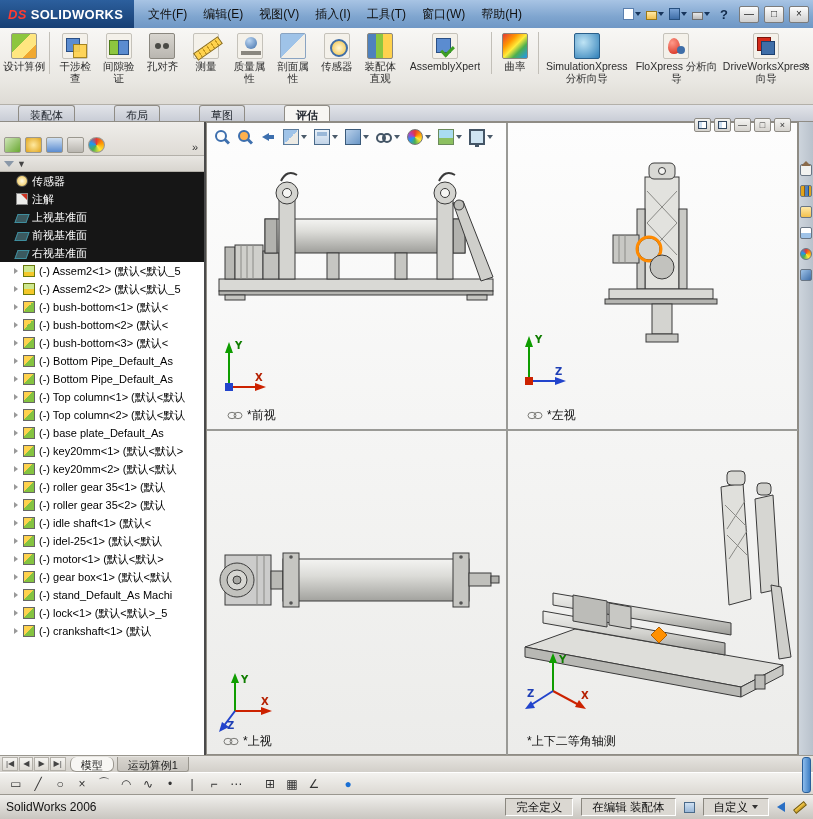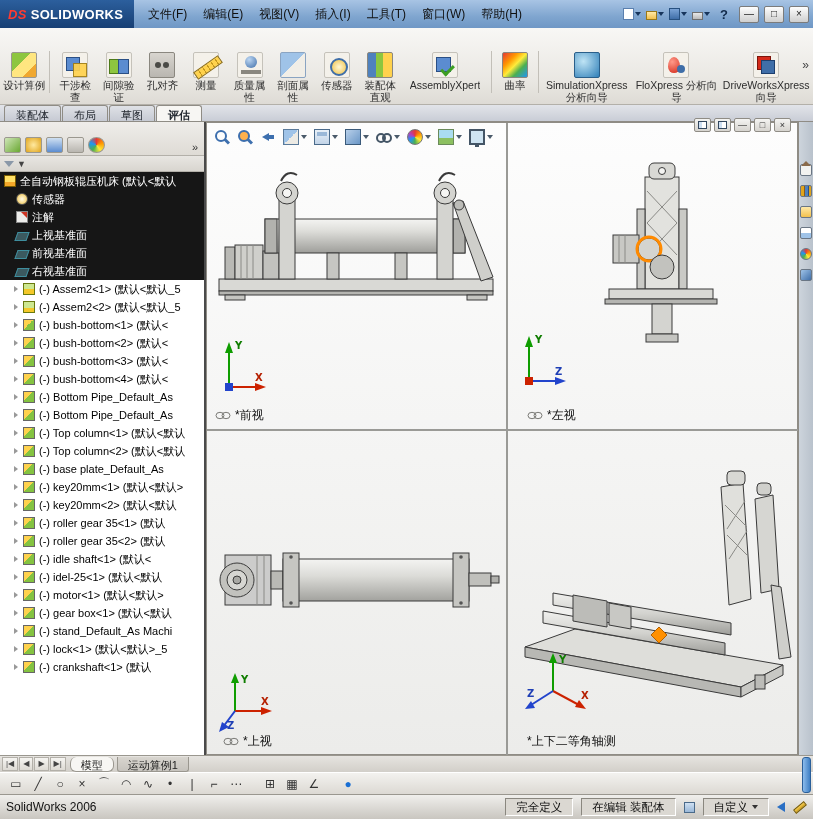--- a/index.html
+++ b/index.html
@@ -24,21 +24,21 @@
   .qa-save .glyph-shape { background:linear-gradient(#7aa3d6,#3f6ea8); border:1px solid #27507f; }
   .qa-print .glyph-shape { background:linear-gradient(#e8e8e8,#b9b9b9); border:1px solid #6f6f6f; height:8px; margin-top:3px; }
   .qa .dd { width:0; height:0; border-left:3px solid transparent; border-right:3px solid transparent; border-top:4px solid #17355c; }
   .help-btn { color:#10294a; font-weight:bold; padding:0 6px; font-size:13px; }
   .winbtn { width:20px; height:17px; margin-left:2px; background:linear-gradient(#fdfdfd,#cfcfcf);
     border:1px solid #7b7b7b; border-radius:2px; font-size:10px; line-height:14px; text-align:center; color:#222; }
 
   
   #ribbon { position:absolute; left:0; top:28px; width:813px; height:77px;
     background:linear-gradient(#f8f7f5,#e9e7e2 70%,#dedbd5); border-bottom:1px solid #b3b0a9; }
-  #ribbon-items { display:flex; align-items:flex-start; padding:4px 2px 0 2px; height:70px;margin-top:19px; }
+  #ribbon-items { display:flex; align-items:flex-start; padding:4px 2px 0 2px; height:70px; }
   .ritem { width:47px; display:flex; flex-direction:column; align-items:center; padding:1px 1px; cursor:default; }
   .ritem.big { width:52px; }
   .ritem.wide { width:97px; }
   .ritem.sep-right { border-right:1px solid #c2bfb8; margin-right:3px; padding-right:4px; }
   .ric { width:26px; height:26px; display:block; position:relative; border-radius:2px; }
   .rlabel { font-size:10.5px; line-height:11.5px; text-align:center; color:#2d2d2d; margin-top:2px;
     max-height:24px; overflow:hidden; }
   #ribbon-more { position:absolute; right:4px; top:30px; color:#444; font-size:12px; }
 
   .ic-study{background:linear-gradient(135deg,#8dc63f 0 38%,#ffe680 38% 72%,#f0a830 72%);border:1px solid #9a9890;}
@@ -67,21 +67,21 @@
   .ic-simulation{background:radial-gradient(circle at 35% 35%,#bfe4f5,#2f7fb8);border:1px solid #2a5f8a;}
   .ic-floxpress{background:#f4f1ea;border:1px solid #c5c2ba;}
   .ic-floxpress::before{content:"";position:absolute;left:4px;top:4px;width:12px;height:16px;border-radius:50% 50% 50% 50%/60% 60% 40% 40%;background:radial-gradient(circle at 35% 30%,#ff9a8a,#d42a1a);}
   .ic-floxpress::after{content:"";position:absolute;right:3px;bottom:4px;width:8px;height:8px;border-radius:50%;background:#3f6ea8;}
   .ic-driveworks{background:#f4f1ea;border:1px solid #c5c2ba;}
   .ic-driveworks::before{content:"";position:absolute;left:3px;top:3px;width:12px;height:12px;background:#d42a1a;border:1px solid #7c140a;}
   .ic-driveworks::after{content:"";position:absolute;right:3px;bottom:3px;width:12px;height:12px;background:#3f6ea8;border:1px solid #1d3f6e;}
 
   
   #tabrow { position:absolute; left:0; top:105px; width:813px; height:17px;
-    background:linear-gradient(#e2e4e9,#c9cdd6); border-bottom:1px solid #8f8c85; display:flex; align-items:flex-end; padding-left:4px; }
+    background:linear-gradient(#e2e4e9,#c9cdd6); border-bottom:1px solid #8f8c85; display:flex; align-items:flex-end; padding-left:18px;gap:38px; }
   .dtab { padding:2px 11px 1px 11px; font-size:11px; color:#21262e;
     background:linear-gradient(#dfe1e6,#c6cad3); border:1px solid #8f8c85; border-bottom:none;
     border-radius:3px 3px 0 0; margin-right:1px; height:16px; }
   .dtab.active { background:#f7f6f3; font-weight:bold; }
 
   #docwin-btns { position:absolute; top:118px; right:22px; display:flex; gap:3px; z-index:30; }
   .dwb { width:17px; height:14px; background:linear-gradient(#f4f4f2,#d6d4cf); border:1px solid #8f8c85;
     border-radius:2px; font-size:9px; line-height:12px; text-align:center; color:#333;
     display:flex; align-items:center; justify-content:center; }
   .pane-ic { width:9px; height:8px; border:1px solid #33475e; background:linear-gradient(90deg,#cfe0f2 50%,#fff 50%); }
@@ -364,24 +364,20 @@
     <span class="ttab tt-dimx"></span>
     <span class="ttab tt-display"></span>
     <span id="tree-more">»</span>
   </div>
   <div id="tree-filter">
     <span class="funnel"></span>
     <span>▼</span>
   </div>
   <div id="tree-list">
 
-      <div class="tree-row dark root">
-        <span class="ticon t-assembly"></span>
-        <span class="tlabel">全自动钢板辊压机床 (默认&lt;默认</span>
-      </div>
 
 
       <div class="tree-row dark">
         <span class="ticon t-sensor"></span>
         <span class="tlabel">传感器</span>
       </div>
 
       <div class="tree-row dark">
         <span class="ticon t-annotation"></span>
         <span class="tlabel">注解</span>
@@ -421,24 +417,20 @@
       <div class="tree-row comp">
         <span class="ticon t-part"></span>
         <span class="tlabel">(-) bush-bottom&lt;2&gt; (默认&lt;</span>
       </div>
 
       <div class="tree-row comp">
         <span class="ticon t-part"></span>
         <span class="tlabel">(-) bush-bottom&lt;3&gt; (默认&lt;</span>
       </div>
 
-      <div class="tree-row comp">
-        <span class="ticon t-part"></span>
-        <span class="tlabel">(-) bush-bottom&lt;4&gt; (默认&lt;</span>
-      </div>
 
       <div class="tree-row comp">
         <span class="ticon t-part"></span>
         <span class="tlabel">(-) Bottom Pipe_Default_As</span>
       </div>
 
       <div class="tree-row comp">
         <span class="ticon t-part"></span>
         <span class="tlabel">(-) Bottom Pipe_Default_As</span>
       </div>
@@ -713,21 +705,21 @@
     <polygon points="30,2 26,12 34,12" fill="#0f9d00"></polygon>
     <line x1="30" y1="40" x2="56" y2="54" stroke="#cc2200" stroke-width="2"></line>
     <polygon points="63,58 52,56 56,49" fill="#cc2200"></polygon>
     <line x1="30" y1="40" x2="8" y2="54" stroke="#2244cc" stroke-width="2"></line>
     <polygon points="2,58 12,57 8,50" fill="#2244cc"></polygon>
     <text x="36" y="12" class="axt axt-y">Y</text>
     <text x="58" y="48" class="axt axt-x">X</text>
     <text x="4" y="46" class="axt axt-z">Z</text>
   </svg>
 
-  <div class="vp-label" style="left:8px; top:284px;">
+  <div class="vp-label" style="left:20px; top:284px;">
     <svg width="16" height="9" viewBox="0 0 16 9">
       <ellipse cx="5" cy="4.5" rx="4" ry="3.2" fill="none" stroke="#7a7a76"></ellipse>
       <ellipse cx="11" cy="4.5" rx="4" ry="3.2" fill="none" stroke="#7a7a76"></ellipse>
     </svg>
     <span>*前视</span>
   </div>
   <div class="vp-label" style="left:320px; top:284px;">
     <svg width="16" height="9" viewBox="0 0 16 9">
       <ellipse cx="5" cy="4.5" rx="4" ry="3.2" fill="none" stroke="#7a7a76"></ellipse>
       <ellipse cx="11" cy="4.5" rx="4" ry="3.2" fill="none" stroke="#7a7a76"></ellipse>

